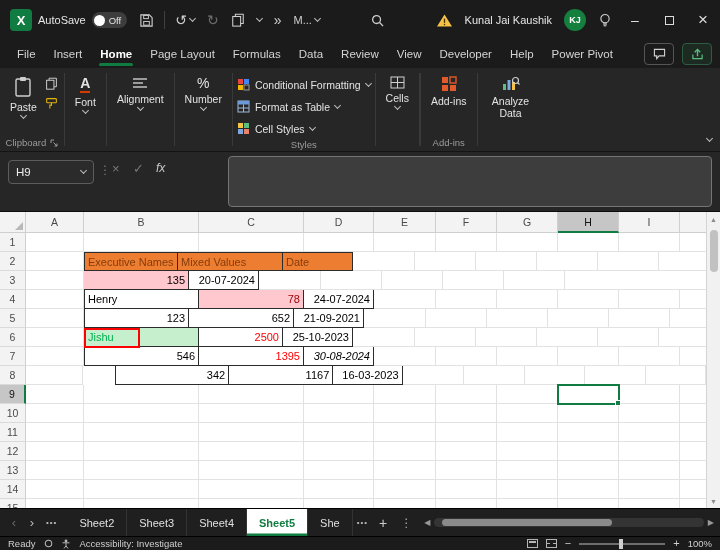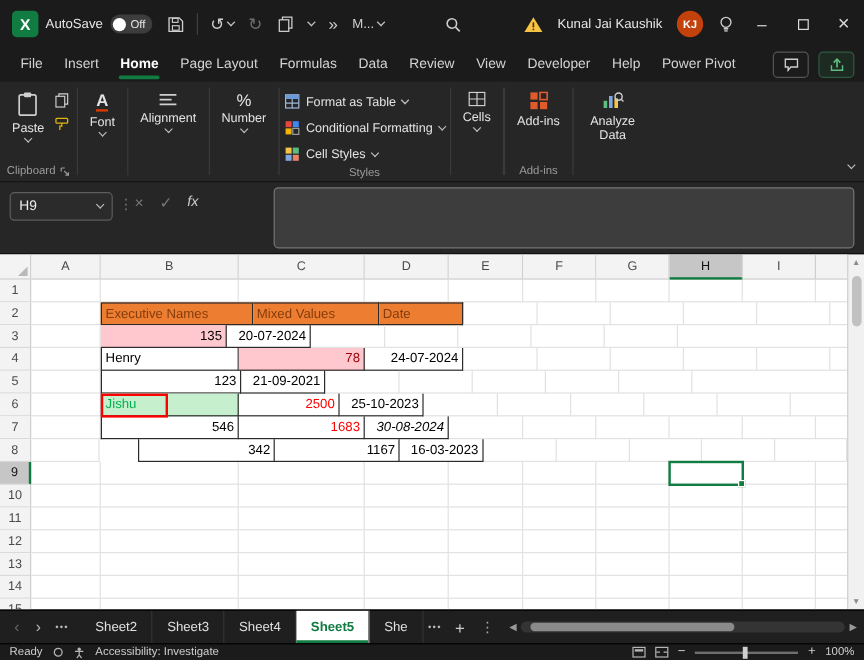--- a/index.html
+++ b/index.html
@@ -11,21 +11,21 @@
   .titlebar{position:absolute;top:0;left:0;right:0;height:40px;background:#1b1b1b;display:flex;align-items:center;color:#e6e6e6;font-size:11px}
   .tb-item{display:flex;align-items:center;margin:0 6px;flex:0 0 auto}
   .appicon{width:22px;height:22px;border-radius:4px;background:var(--accent-green,#107C41);color:#fff;font-weight:bold;font-size:13px;display:flex;align-items:center;justify-content:center;margin-left:10px}
   .toggle{display:flex;align-items:center;background:#3d3d3d;border-radius:9px;height:16px;padding:0 6px 0 2px;margin-left:6px;gap:4px}
   .knob{width:11px;height:11px;border-radius:50%;background:#fff}
   .toggle .state{font-size:9.5px;color:#e6e6e6}
   .vsep{width:1px;height:18px;background:#3f3f3f;margin:0 4px}
   .glyphbtn{color:#cfcfcf;font-size:14px;line-height:1;display:flex;align-items:center;gap:3px}
   .dim{opacity:.45}
   .chev{width:5px;height:5px;border-right:1.4px solid #bfbfbf;border-bottom:1.4px solid #bfbfbf;transform:rotate(45deg);display:inline-block;margin-top:-3px}
-  .avatar{width:22px;height:22px;border-radius:50%;background:#c2410c;color:#fff;font-size:9px;font-weight:bold;display:flex;align-items:center;justify-content:center}
+  .avatar{width:22px;height:22px;border-radius:50%;background:#15803d;color:#fff;font-size:9px;font-weight:bold;display:flex;align-items:center;justify-content:center}
   .wbtn{width:34px;height:40px;display:flex;align-items:center;justify-content:center;color:#dcdcdc;font-size:14px}
   .maxbox{width:9px;height:9px;border:1.2px solid #dcdcdc}
   .spacer{flex:1}
 
   
   .menubar{position:absolute;top:40px;left:0;right:0;height:28px;background:#1b1b1b;display:flex;align-items:stretch;padding-left:8px}
   .mtabs{display:flex;align-items:stretch}
   .mtab{padding:0 9px;display:flex;align-items:center;color:#d4d4d4;font-size:11.5px;position:relative}
   .mtab.active{color:#fff;font-weight:bold}
   .mtab.active::after{content:"";position:absolute;left:8px;right:8px;bottom:2px;height:3px;background:var(--accent-green,#107C41);border-radius:2px}
@@ -304,36 +304,36 @@
         </div>
       </div>
       <div class="glabel"></div>
     </div>
     <div class="rsep"></div>
 
     <div class="rgroup">
       <div class="rcontent" style="flex-direction:column;align-items:flex-start;gap:3px;padding-top:2px">
         <div class="stylesbtn">
           <svg width="13" height="13" viewBox="0 0 13 13">
+              <rect x="1" y="1" width="5" height="5" fill="#E8453C"></rect>
+              <rect x="7" y="1" width="5" height="5" fill="#4285F4"></rect>
+              <rect x="1" y="7" width="5" height="5" fill="#F4B400"></rect>
+              <rect x="7" y="7" width="5" height="5" fill="none" stroke="#9c9c9c"></rect>
+            </svg>
+          <span>Conditional Formatting</span>
+          <i class="chev"></i>
+        </div>
+        <div class="stylesbtn">
+          <svg width="13" height="13" viewBox="0 0 13 13">
               <rect x="1" y="1" width="11" height="11" fill="none" stroke="#9fb9d8"></rect>
               <rect x="1" y="1" width="11" height="3.5" fill="#6a9ad8"></rect>
               <line x1="1" y1="8" x2="12" y2="8" stroke="#9fb9d8"></line>
               <line x1="6.5" y1="4.5" x2="6.5" y2="12" stroke="#9fb9d8"></line>
             </svg>
           <span>Format as Table</span>
-          <i class="chev"></i>
-        </div>
-        <div class="stylesbtn">
-          <svg width="13" height="13" viewBox="0 0 13 13">
-              <rect x="1" y="1" width="5" height="5" fill="#E8453C"></rect>
-              <rect x="7" y="1" width="5" height="5" fill="#4285F4"></rect>
-              <rect x="1" y="7" width="5" height="5" fill="#F4B400"></rect>
-              <rect x="7" y="7" width="5" height="5" fill="none" stroke="#9c9c9c"></rect>
-            </svg>
-          <span>Conditional Formatting</span>
           <i class="chev"></i>
         </div>
         <div class="stylesbtn">
           <svg width="13" height="13" viewBox="0 0 13 13">
               <rect x="1" y="1" width="5" height="5" fill="#F6C344"></rect>
               <rect x="7" y="1" width="5" height="5" fill="#5BBE7E"></rect>
               <rect x="1" y="7" width="5" height="5" fill="#7FA8E0"></rect>
               <rect x="7" y="7" width="5" height="5" fill="#E8836B"></rect>
             </svg>
           <span>Cell Styles</span>
@@ -443,21 +443,21 @@
           <div class="cell" style="width: 62px;"></div>
           <div class="cell" style="width: 61px;"></div>
           <div class="cell" style="width: 61px;"></div>
           <div class="cell" style="width: 61px;"></div>
           <div class="cell" style="width: 61px;"></div>
           <div class="cellfill"></div>
         </div>
         <div class="grow">
           <div class="rh">2</div>
           <div class="cell" style="width: 58px;"></div>
-          <div class="cell hdr tb bt bl" style="width: 127px;">Executive Names</div>
+          <div class="cell hdr tb bt bl" style="width: 94px;">Executive Names</div>
           <div class="cell hdr tb bt" style="width: 105px;">Mixed Values</div>
           <div class="cell hdr tb bt" style="width: 70px;">Date</div>
           <div class="cell" style="width: 62px;"></div>
           <div class="cell" style="width: 61px;"></div>
           <div class="cell" style="width: 61px;"></div>
           <div class="cell" style="width: 61px;"></div>
           <div class="cell" style="width: 61px;"></div>
           <div class="cellfill"></div>
         </div>
         <div class="grow">
@@ -470,32 +470,33 @@
           <div class="cell" style="width: 61px;"></div>
           <div class="cell" style="width: 61px;"></div>
           <div class="cell" style="width: 61px;"></div>
           <div class="cellfill"></div>
         </div>
         <div class="grow">
           <div class="rh">4</div>
           <div class="cell" style="width: 58px;"></div>
           <div class="cell tb bl" style="width: 115px;">Henry</div>
           <div class="cell tb pink darkred num" style="width: 105px;">78</div>
-          <div class="cell tb num" style="width: 82px;">24-07-2024</div>
+          <div class="cell tb num" style="width: 70px;">24-07-2024</div>
           <div class="cell" style="width: 62px;"></div>
           <div class="cell" style="width: 61px;"></div>
           <div class="cell" style="width: 61px;"></div>
           <div class="cell" style="width: 61px;"></div>
           <div class="cell" style="width: 61px;"></div>
           <div class="cellfill"></div>
         </div>
         <div class="grow">
           <div class="rh">5</div>
           <div class="cell" style="width: 58px;"></div>
-          <div class="cell tb bl num" style="width: 117px;">123</div>
+          <div class="cell tb bl num" style="width: 105px;">123</div>
+          <div class="cell tb num" style="width: 105px;">652</div>
           <div class="cell tb num" style="width: 70px;">21-09-2021</div>
           <div class="cell" style="width: 62px;"></div>
           <div class="cell" style="width: 61px;"></div>
           <div class="cell" style="width: 61px;"></div>
           <div class="cell" style="width: 61px;"></div>
           <div class="cell" style="width: 61px;"></div>
           <div class="cellfill"></div>
         </div>
         <div class="grow">
           <div class="rh">6</div>
@@ -507,21 +508,21 @@
           <div class="cell" style="width: 61px;"></div>
           <div class="cell" style="width: 61px;"></div>
           <div class="cell" style="width: 61px;"></div>
           <div class="cell" style="width: 61px;"></div>
           <div class="cellfill"></div>
         </div>
         <div class="grow">
           <div class="rh">7</div>
           <div class="cell" style="width: 58px;"></div>
           <div class="cell tb bl num" style="width: 115px;">546</div>
-          <div class="cell tb red num" style="width: 105px;">1683</div>
+          <div class="cell tb red num" style="width: 105px;">1395</div>
           <div class="cell tb num" style="width: 70px; font-style: italic;">30-08-2024</div>
           <div class="cell" style="width: 62px;"></div>
           <div class="cell" style="width: 61px;"></div>
           <div class="cell" style="width: 61px;"></div>
           <div class="cell" style="width: 61px;"></div>
           <div class="cell" style="width: 61px;"></div>
           <div class="cellfill"></div>
         </div>
         <div class="grow">
           <div class="rh">8</div>

